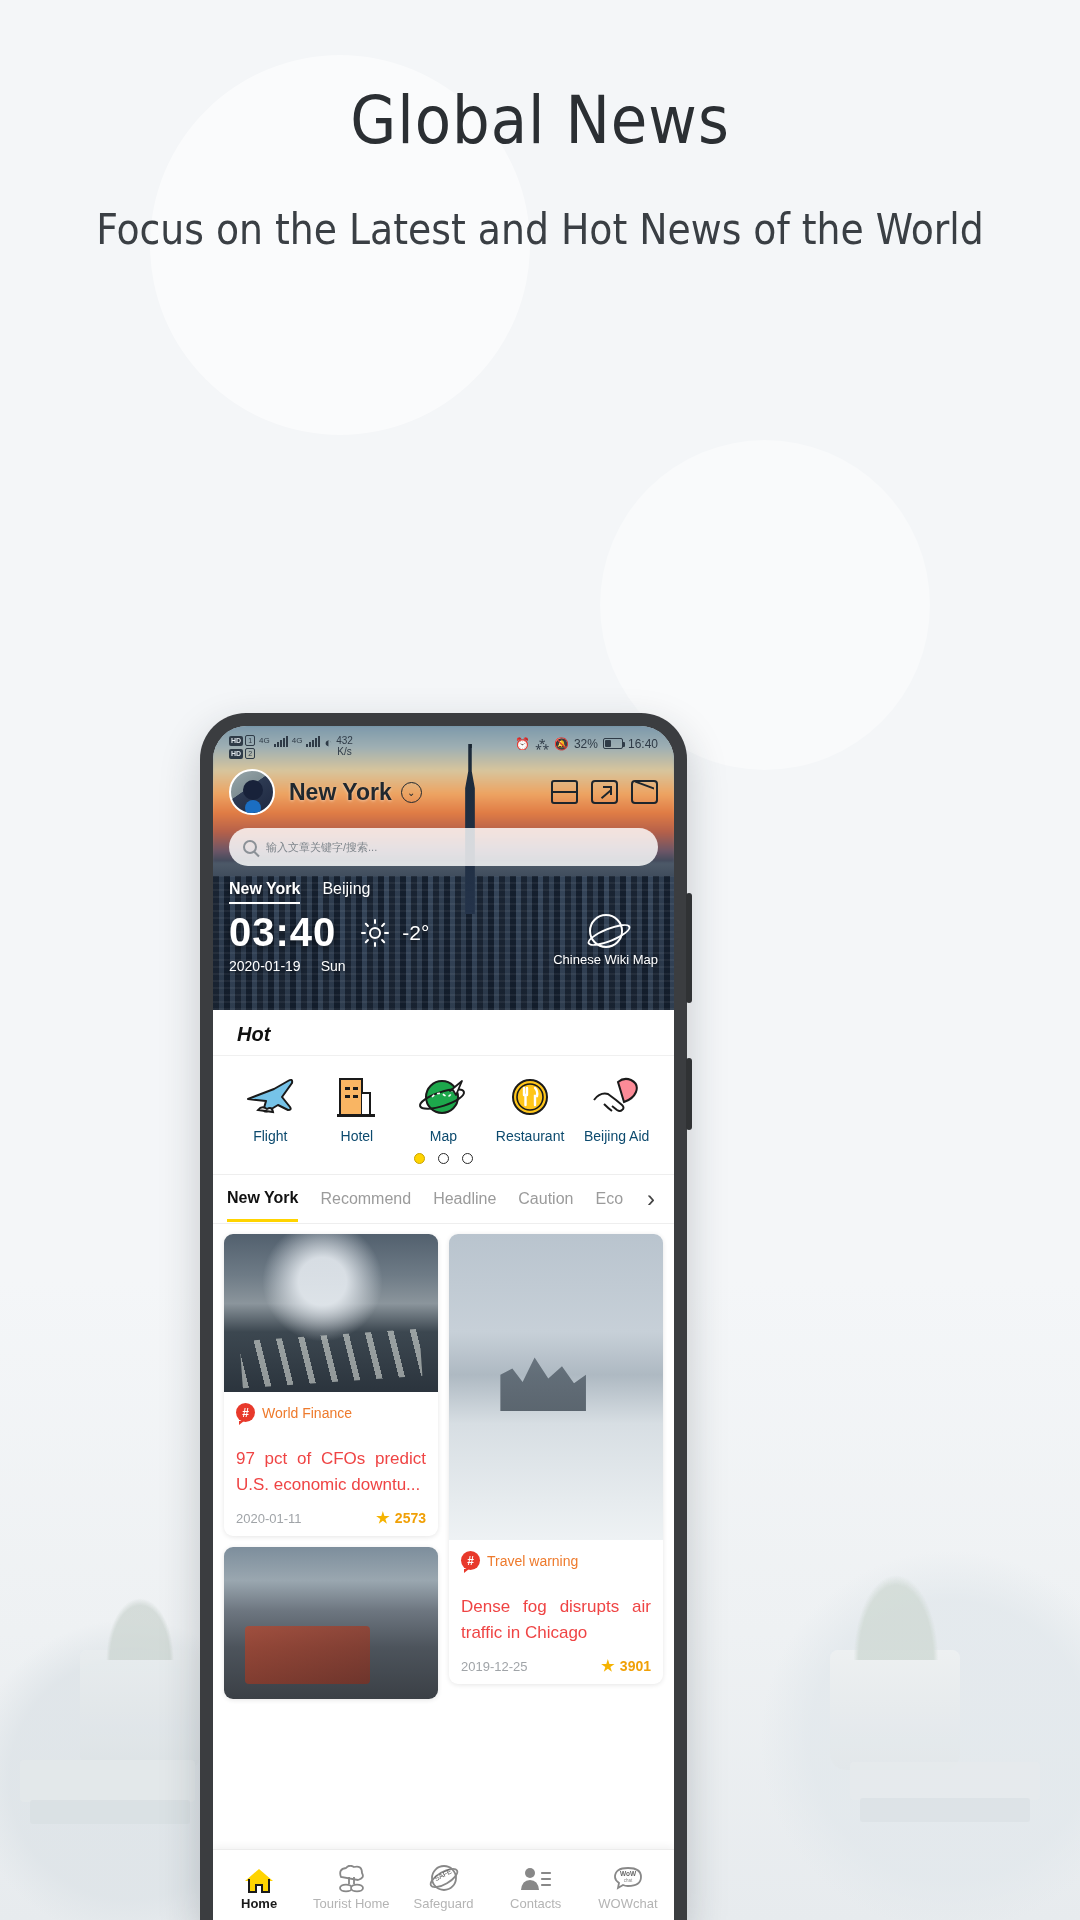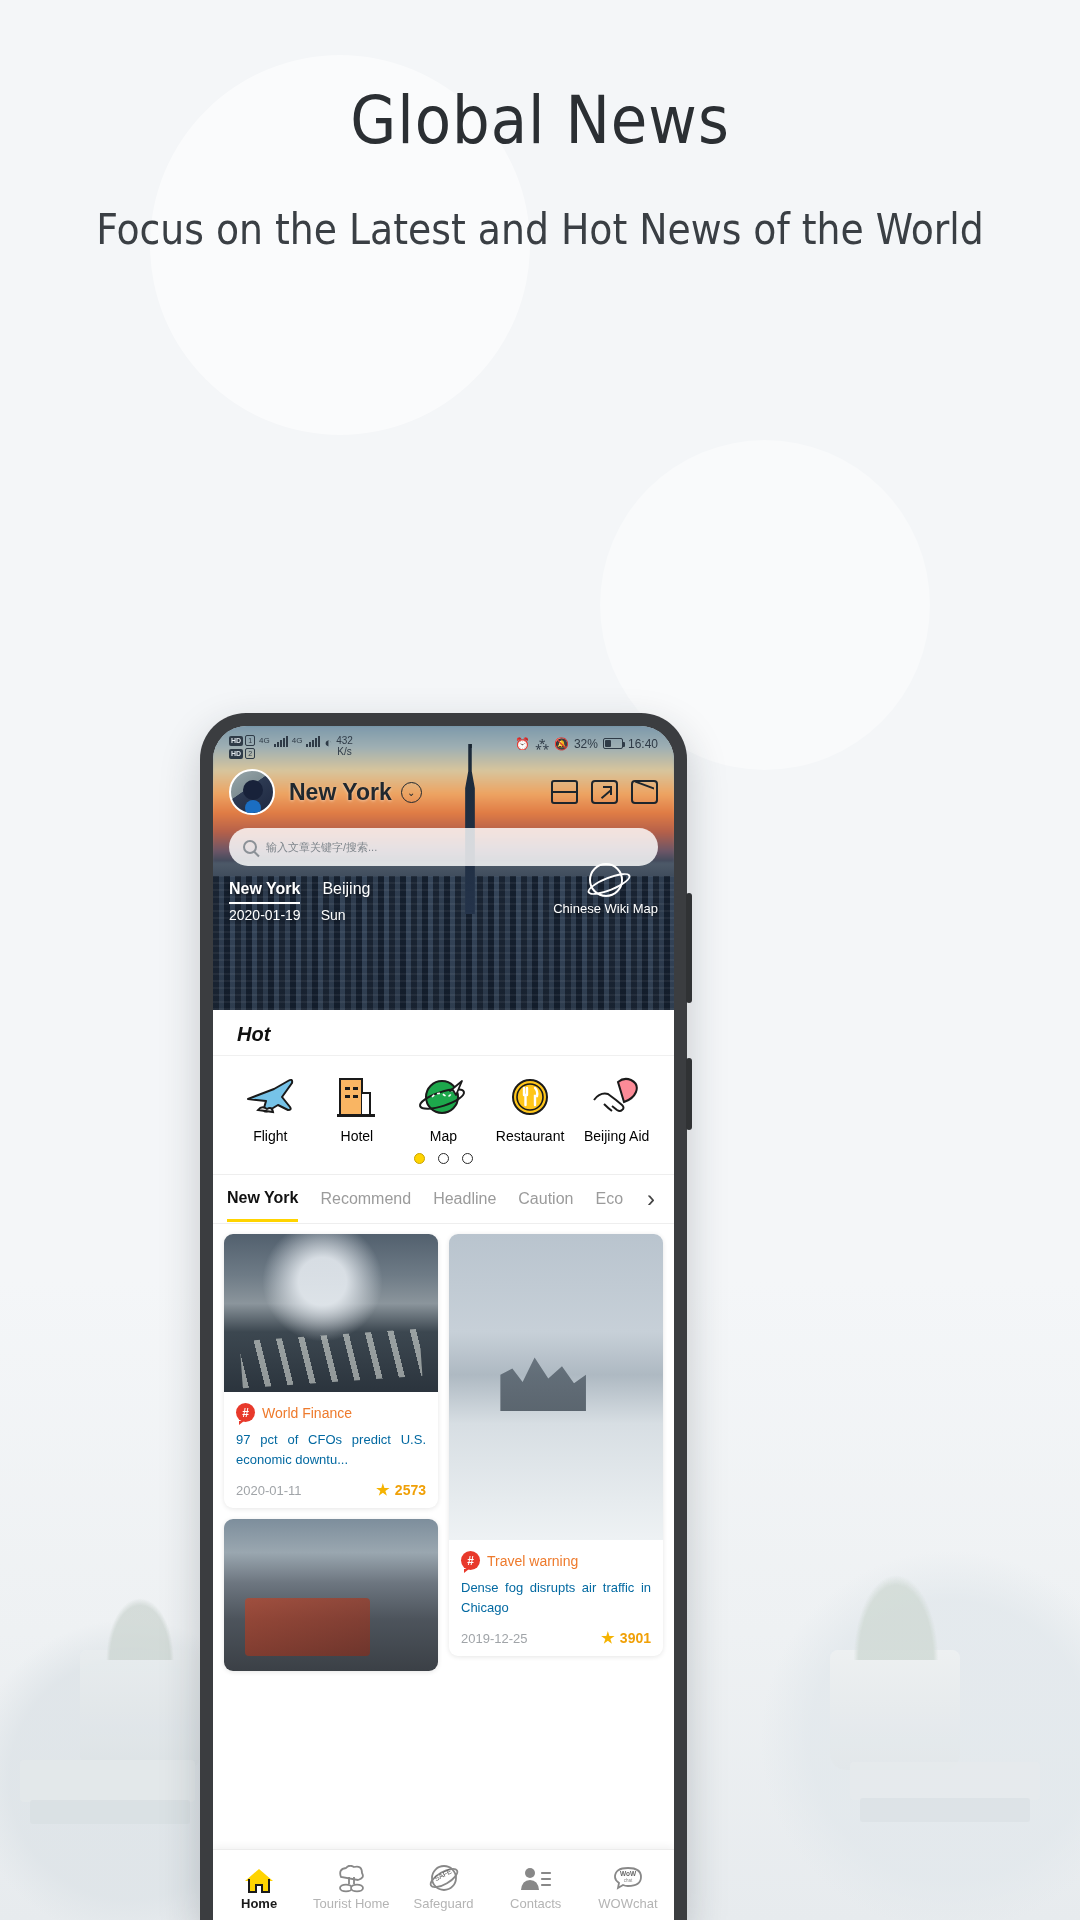--- a/index.html
+++ b/index.html
@@ -138,21 +138,21 @@
   
   .hot-row{padding:13px 18px 9px 18px;border-bottom:1px solid #f0f0f0;}
   .hot-tag{display:inline-block;position:relative;font-size:20px;font-style:italic;font-weight:700;color:#111;padding:0 6px;}
   .hot-tag:before{content:"";position:absolute;left:-4px;right:-2px;top:5px;bottom:-3px;
     background:#ffe23d;transform:skewX(-12deg);z-index:-1;}
 
   
   .quick{display:flex;justify-content:space-between;padding:14px 14px 0 14px;}
   .q-item{width:20%;text-align:center;}
   .q-ico{height:54px;display:flex;align-items:center;justify-content:center;}
-  .q-label{font-size:14px;color:#000000;margin-top:4px;}
+  .q-label{font-size:14px;color:#0c4a6e;margin-top:4px;}
   .dots{display:flex;justify-content:center;gap:13px;padding:9px 0 10px 0;}
   .dot{width:11px;height:11px;border-radius:50%;border:1.6px solid #2a2a2a;background:#fff;}
   .dot.on{background:#ffd400;border-color:#c9a400;}
 
   
   .ntabs{display:flex;align-items:center;border-top:1px solid #eee;border-bottom:1px solid #eee;
     padding:0 14px;height:50px;position:relative;overflow:hidden;}
   .ntab{font-size:16px;color:#9b9b9b;margin-right:22px;white-space:nowrap;padding:12px 0;}
   .ntab.active{color:#111;font-weight:600;border-bottom:3px solid #ffd400;}
   .ntab-arrow{position:absolute;right:6px;top:0;bottom:0;width:34px;background:#fff;
@@ -177,21 +177,21 @@
       linear-gradient(180deg,#7d8e9c 0%,#9aa7b0 22%,#6d7680 42%,#4d545c 66%,#3b4046 100%);position:relative;}
   .img-street:after{content:"";position:absolute;left:10%;bottom:10%;width:58%;height:38%;
     background:linear-gradient(160deg,#b5472e,#7d2f21);border-radius:4px;opacity:.75;}
   .c-body{padding:11px 12px 10px 12px;}
   .cat-row{display:flex;align-items:center;gap:7px;}
   .hash{width:19px;height:19px;border-radius:50%;background:#e8392b;color:#fff;font-size:12px;
     font-weight:700;display:flex;align-items:center;justify-content:center;position:relative;flex:none;}
   .hash:after{content:"";position:absolute;left:3px;bottom:-3px;border-left:5px solid #e8392b;
     border-bottom:4px solid transparent;}
   .cat-name{font-size:14px;color:#ee7a2c;}
-  .c-title{margin-top:8px;font-size:13px;line-height:1.5;color:#0369a1;text-align:justify;}
+  .c-title{margin-top:24px;font-size:17px;line-height:1.5;color:#ef4444;text-align:justify;}
   .c-foot{display:flex;align-items:center;justify-content:space-between;margin-top:13px;}
   .c-date{font-size:13px;color:#a0a4a8;}
   .c-stars{display:flex;align-items:center;gap:5px;color:#f0a007;font-size:14px;font-weight:600;}
   .star{width:14px;height:14px;background:#f5b301;flex:none;
     clip-path:polygon(50% 0%,61% 35%,98% 35%,68% 57%,79% 91%,50% 70%,21% 91%,32% 57%,2% 35%,39% 35%);}
 
   
   .bnav{position:absolute;left:0;right:0;bottom:0;height:74px;background:#fff;display:flex;
     border-top:1px solid #ececec;box-shadow:0 -2px 8px rgba(0,0,0,.06);}
   .bn{flex:1;display:flex;flex-direction:column;align-items:center;justify-content:center;gap:3px;}
@@ -294,20 +294,35 @@
       <div class="searchbar">
         <span class="mag"></span>
         <span class="search-ph">输入文章关键字/搜索...</span>
       </div>
 
       <div class="weather">
         <div class="w-tabs">
           <div class="w-tab active">New York</div>
           <div class="w-tab">Beijing</div>
         </div>
+        <div class="w-main">
+          <div class="w-time">03:40</div>
+          <div class="sun">
+            <b></b>
+            <i style="transform:rotate(0deg)"></i>
+              <i style="transform:rotate(45deg)"></i>
+            <i style="transform:rotate(90deg)"></i>
+              <i style="transform:rotate(135deg)"></i>
+            <i style="transform:rotate(180deg)"></i>
+              <i style="transform:rotate(225deg)"></i>
+            <i style="transform:rotate(270deg)"></i>
+              <i style="transform:rotate(315deg)"></i>
+          </div>
+          <div class="w-temp">-2°</div>
+        </div>
         <div class="w-sub">
           <span>2020-01-19</span>
           <span>Sun</span>
         </div>
         <div class="wiki">
           <div class="globe"></div>
           <span>Chinese Wiki Map</span>
         </div>
       </div>
     </div>

